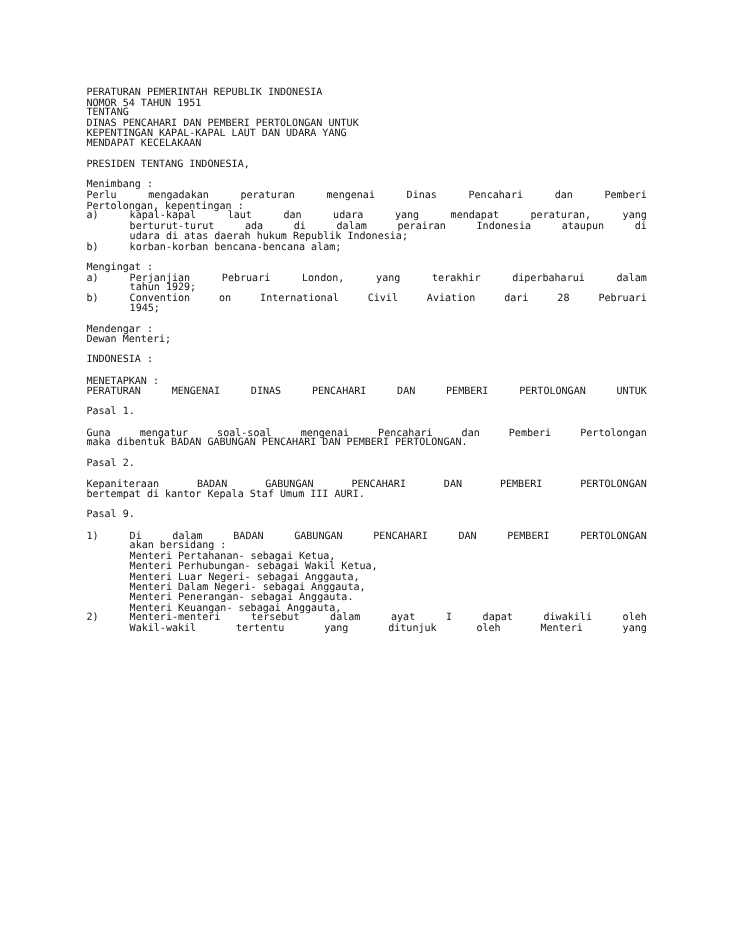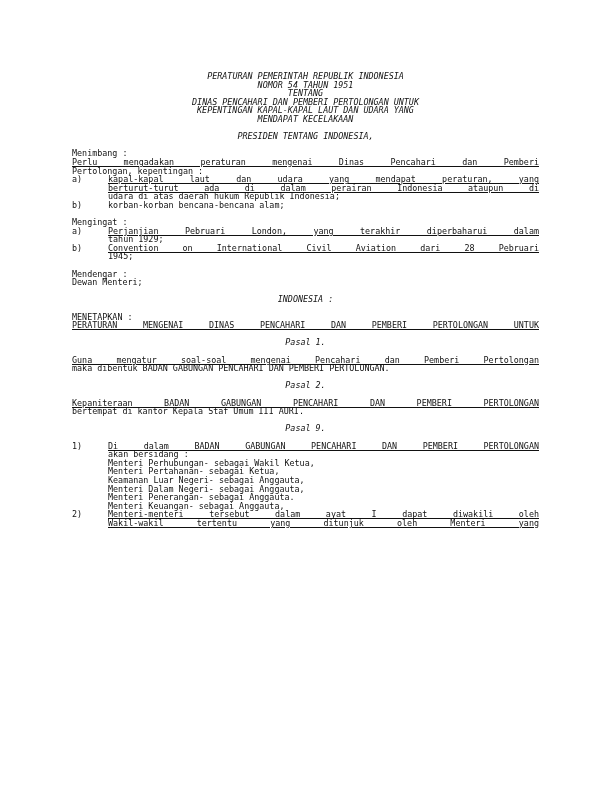--- a/index.html
+++ b/index.html
@@ -2,23 +2,23 @@
 <html><head>
 <meta charset="utf-8">
 <style>
   html, body { margin: 0; padding: 0; background: #ffffff; }
   body { width: 612px; height: 792px; position: relative; overflow: hidden; }
   .page {
     position: absolute; left: 72px; top: 72px; width: 467px;
     font-family: "DejaVu Sans Mono", "Liberation Mono", monospace;
     font-size: 8.4px; line-height: 8.6px; color: #111111;
   }
-  .center { text-align: center; font-style: italic; }
+  .center { text-align: left; }
   .line { white-space: pre; }
-  .just { text-align: justify; text-align-last: justify; white-space: normal; text-decoration: underline; }
+  .just { text-align: justify; text-align-last: justify; white-space: normal; }
   .gap { height: 8.6px; }
   .item { display: flex; }
   .item .num { width: 36px; flex: 0 0 36px; }
   .item .body { flex: 1; }
 </style>
 </head>
 <body>
 
 <div class="page">
 
@@ -105,23 +105,23 @@
   <div class="gap"></div>
 
   <div>
     <div class="center line">Pasal 9.</div>
     <div class="gap"></div>
     <div class="item">
       <div class="num">1)</div>
       <div class="body">
         <div class="just">Di dalam BADAN GABUNGAN PENCAHARI DAN PEMBERI PERTOLONGAN</div>
         <div class="line">akan bersidang :</div>
+        <div class="line">Menteri Pertahanan- sebagai Ketua,</div>
         <div class="line">Menteri Perhubungan- sebagai Wakil Ketua,</div>
-        <div class="line">Menteri Pertahanan- sebagai Ketua,</div>
-        <div class="line">Keamanan Luar Negeri- sebagai Anggauta,</div>
+        <div class="line">Menteri Luar Negeri- sebagai Anggauta,</div>
         <div class="line">Menteri Dalam Negeri- sebagai Anggauta,</div>
         <div class="line">Menteri Penerangan- sebagai Anggauta.</div>
         <div class="line">Menteri Keuangan- sebagai Anggauta,</div>
       </div>
     </div>
     <div class="item">
       <div class="num">2)</div>
       <div class="body">
         <div class="just">Menteri-menteri tersebut dalam ayat I dapat diwakili oleh</div>
         <div class="just">Wakil-wakil tertentu yang ditunjuk oleh Menteri yang</div>

